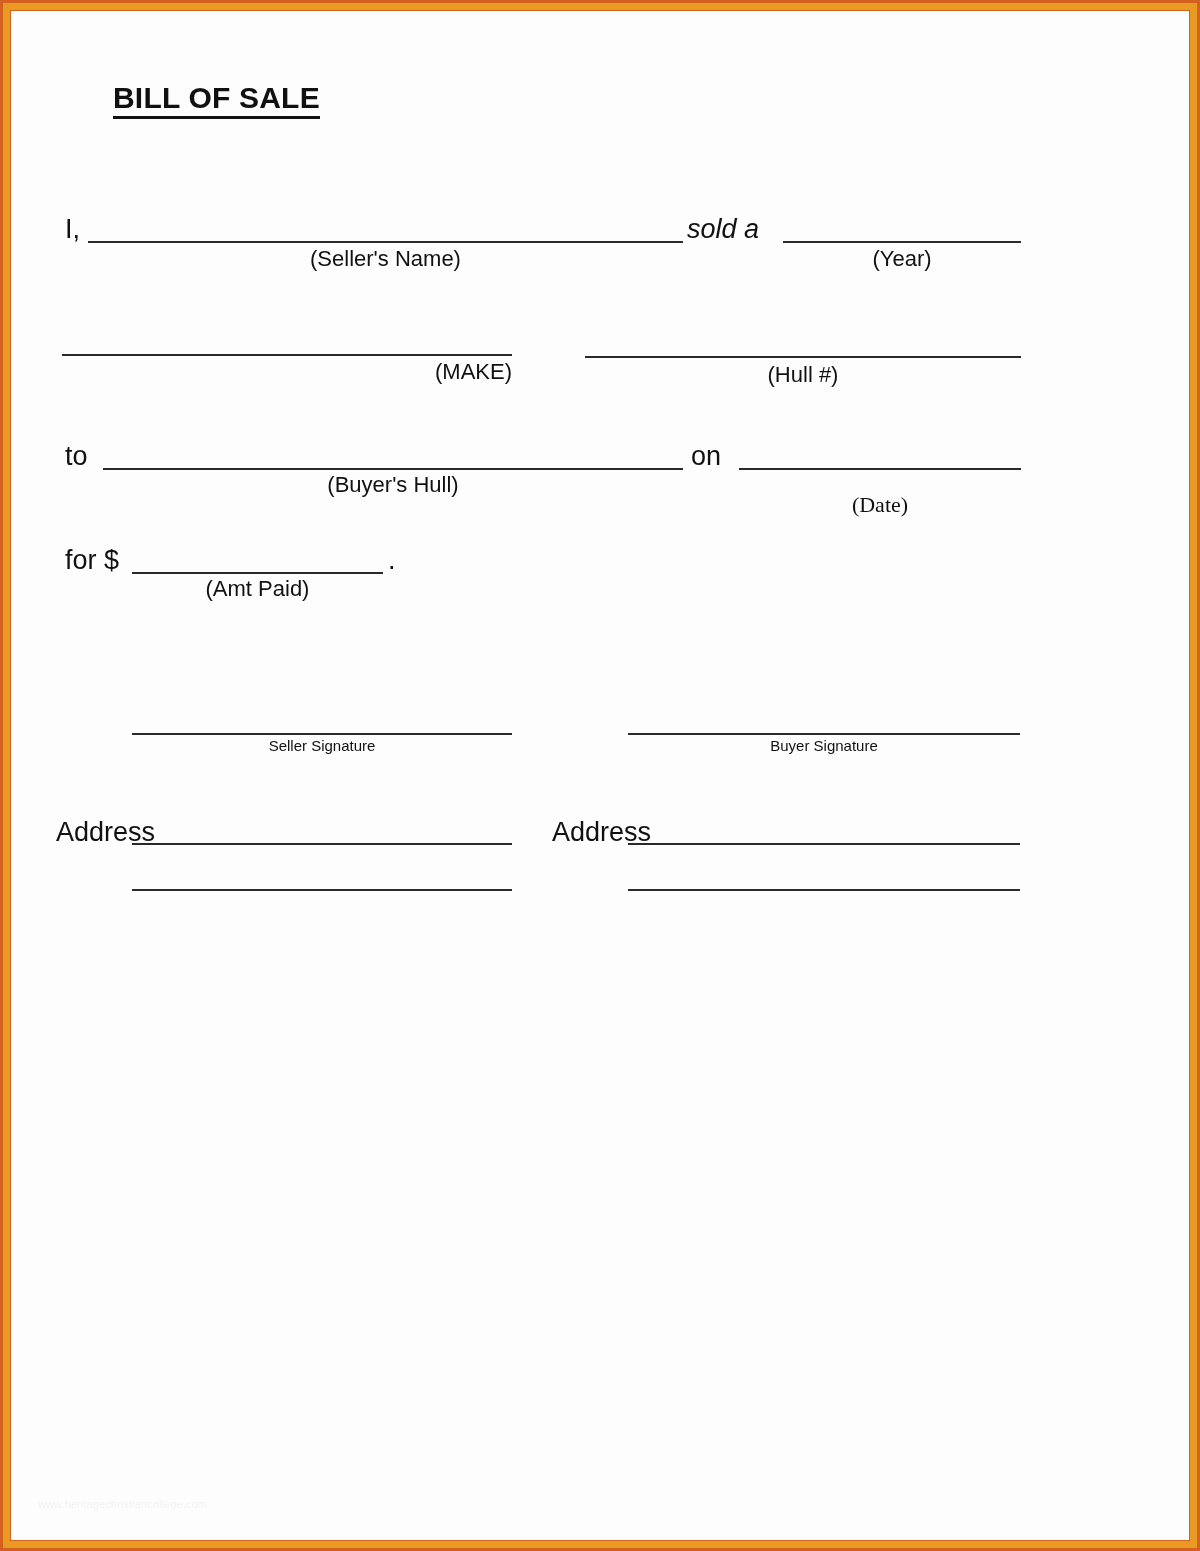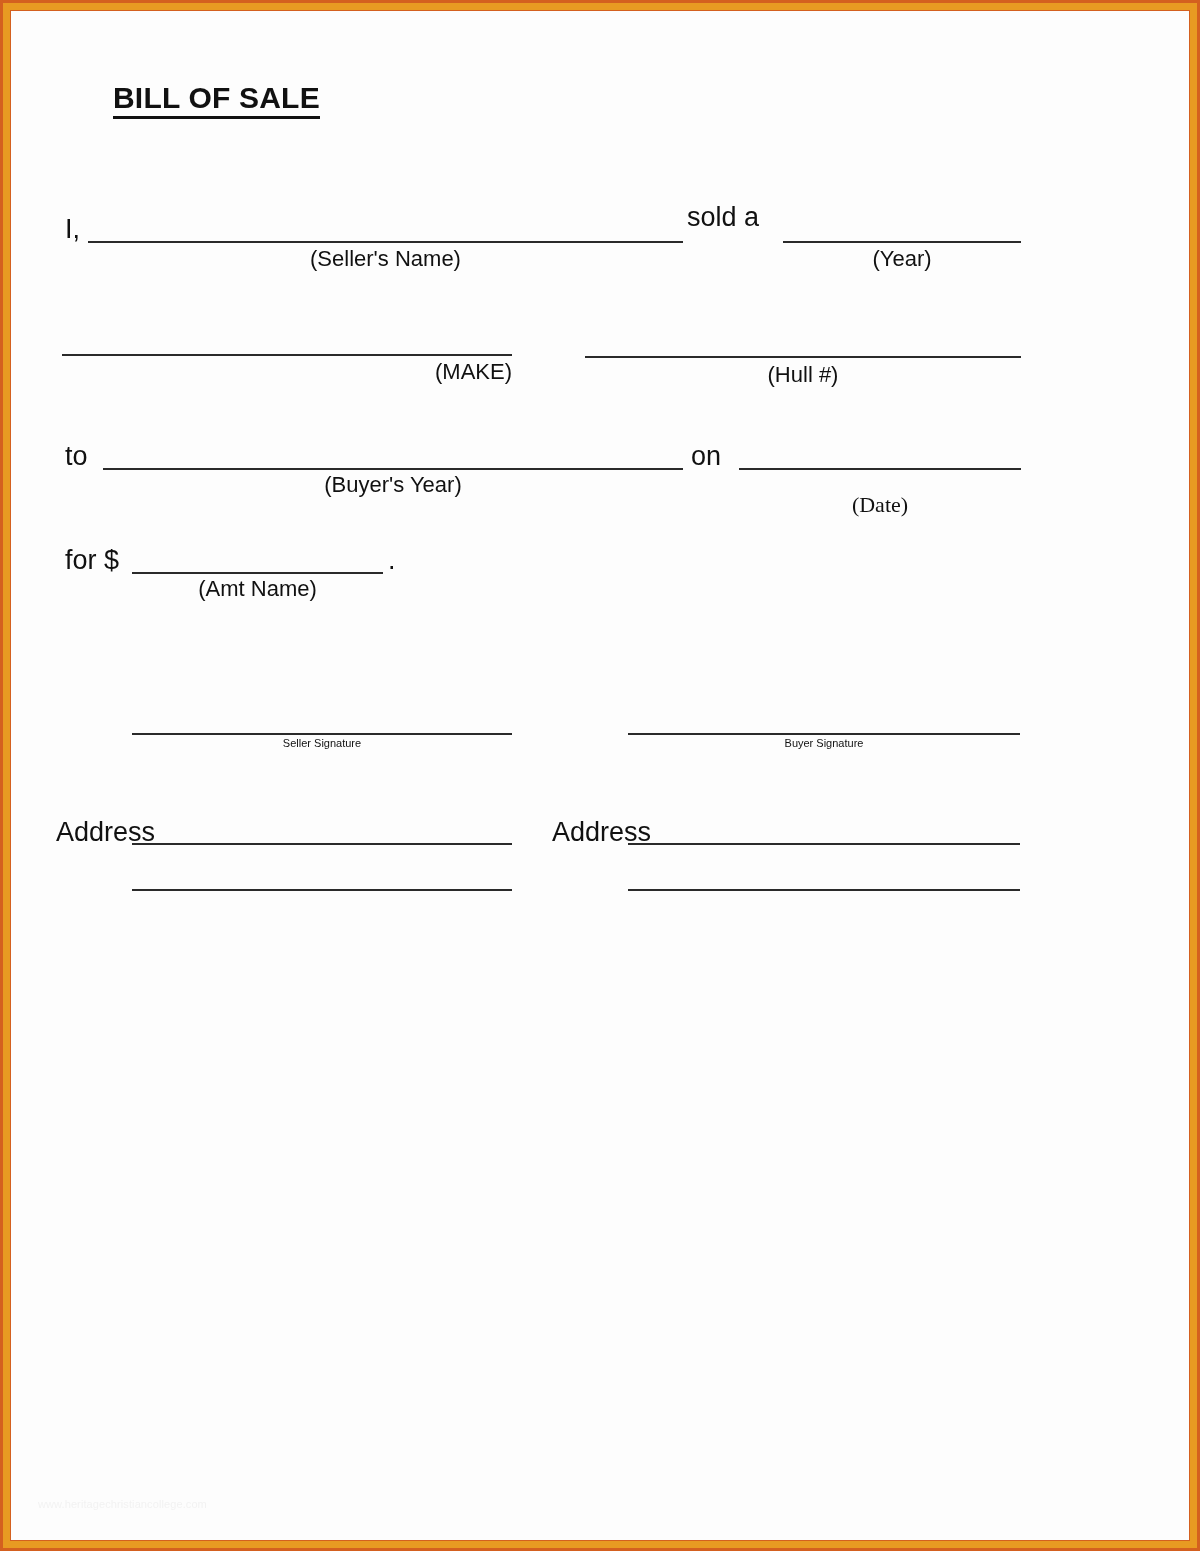--- a/index.html
+++ b/index.html
@@ -94,21 +94,21 @@
 
   .caption {
     position: absolute;
     font-size: 22px;
     color: #111111;
     text-align: center;
     line-height: 1;
     white-space: nowrap;
   }
   .caption.small {
-    font-size: 11px;
+    font-size: 15px;
     text-align: center;
   }
 
   .watermark {
     position: absolute;
     left: 38px;
     top: 1498px;
     font-size: 11px;
     letter-spacing: 0.1px;
     color: #f2f2f2;
@@ -128,51 +128,51 @@
   <div class="doc">
 
     <div class="title">BILL OF SALE</div>
 
     <div class="word" style="left:65px; top:216px;">I,</div>
 
     <div class="rule" style="left:88px; top:241px; width:595px;"></div>
 
     <div class="caption" style="left:88px; top:248px; width:595px;">(Seller's Name)</div>
 
-    <div class="word" style="left:687px; top:204px;">sold a</div>
+    <div class="word" style="left:687px; top:216px;font-style:italic;">sold a</div>
 
     <div class="rule" style="left:783px; top:241px; width:238px;"></div>
 
     <div class="caption" style="left:783px; top:248px; width:238px;">(Year)</div>
 
     <div class="rule" style="left:62px; top:354px; width:450px;"></div>
 
     <div class="caption" style="left:62px; top:361px; width:450px;text-align:right;">(MAKE)</div>
 
     <div class="rule" style="left:585px; top:356px; width:436px;"></div>
 
     <div class="caption" style="left:585px; top:364px; width:436px;">(Hull #)</div>
 
     <div class="word" style="left:65px; top:443px;">to</div>
 
     <div class="rule" style="left:103px; top:468px; width:580px;"></div>
 
-    <div class="caption" style="left:103px; top:474px; width:580px;">(Buyer's Year)</div>
+    <div class="caption" style="left:103px; top:474px; width:580px;">(Buyer's Hull)</div>
 
     <div class="word" style="left:691px; top:443px;">on</div>
 
     <div class="rule" style="left:739px; top:468px; width:282px;"></div>
 
     <div class="caption" style="left:739px; top:494px; width:282px;font-family:Liberation Serif, serif;">(Date)</div>
 
     <div class="word" style="left:65px; top:547px;">for $</div>
 
     <div class="rule" style="left:132px; top:572px; width:251px;"></div>
 
-    <div class="caption" style="left:132px; top:578px; width:251px;">(Amt Name)</div>
+    <div class="caption" style="left:132px; top:578px; width:251px;">(Amt Paid)</div>
 
     <div class="word" style="left:388px; top:547px;">.</div>
 
     <div class="rule" style="left:132px; top:733px; width:380px;"></div>
 
     <div class="caption small" style="left:132px; top:738px; width:380px;">Seller Signature</div>
 
     <div class="rule" style="left:628px; top:733px; width:392px;"></div>
 
     <div class="caption small" style="left:628px; top:738px; width:392px;">Buyer Signature</div>

